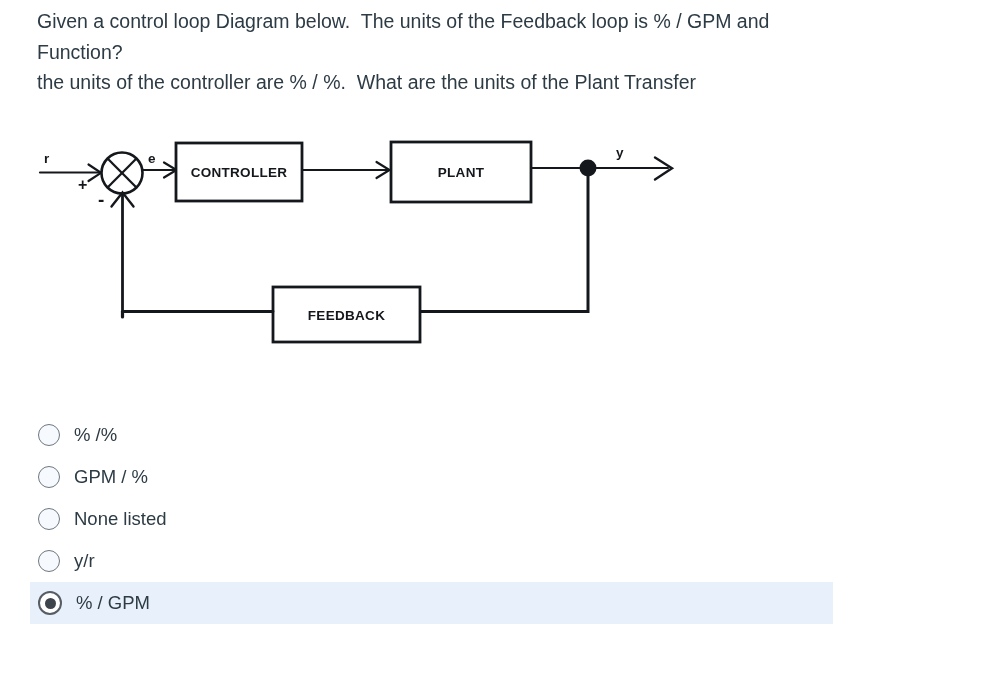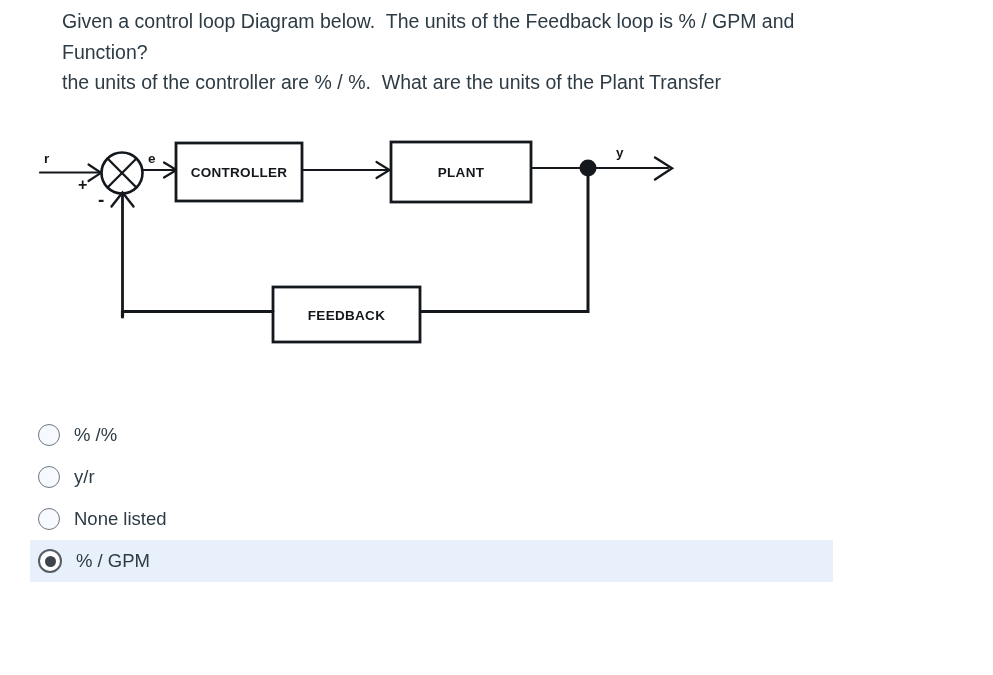--- a/index.html
+++ b/index.html
@@ -9,21 +9,20 @@
     background: #ffffff;
     font-family: "Liberation Sans", sans-serif;
     overflow: hidden;
   }
   .question {
     position: absolute;
     left: 37px; top: 6px;
     color: #2d3b45;
     font-size: 19.5px;
     line-height: 30.6px;
-    margin-left: 25px;
   }
   .qline { white-space: pre; }
 
   .diagram {
     position: absolute;
     left: 30px; top: 128px;
   }
   .diagram text {
     font-family: "Liberation Sans", sans-serif;
     font-weight: bold;
@@ -124,23 +123,27 @@
   <text x="346.5" y="315" font-size="13.5" letter-spacing="0.3" text-anchor="middle" dominant-baseline="central">FEEDBACK</text>
 </svg>
 
 <div class="options">
   <div class="option">
     <span class="radio"></span>
     <span class="label">% /%</span>
   </div>
   <div class="option">
     <span class="radio"></span>
-    <span class="label">y/r</span>
+    <span class="label">GPM / %</span>
   </div>
   <div class="option">
     <span class="radio"></span>
     <span class="label">None listed</span>
+  </div>
+  <div class="option">
+    <span class="radio"></span>
+    <span class="label">y/r</span>
   </div>
   <div class="option selected" style="background: rgb(232, 241, 251);">
     <span class="radio"></span>
     <span class="label">% / GPM</span>
   </div>
 </div>
 
 </body></html>

